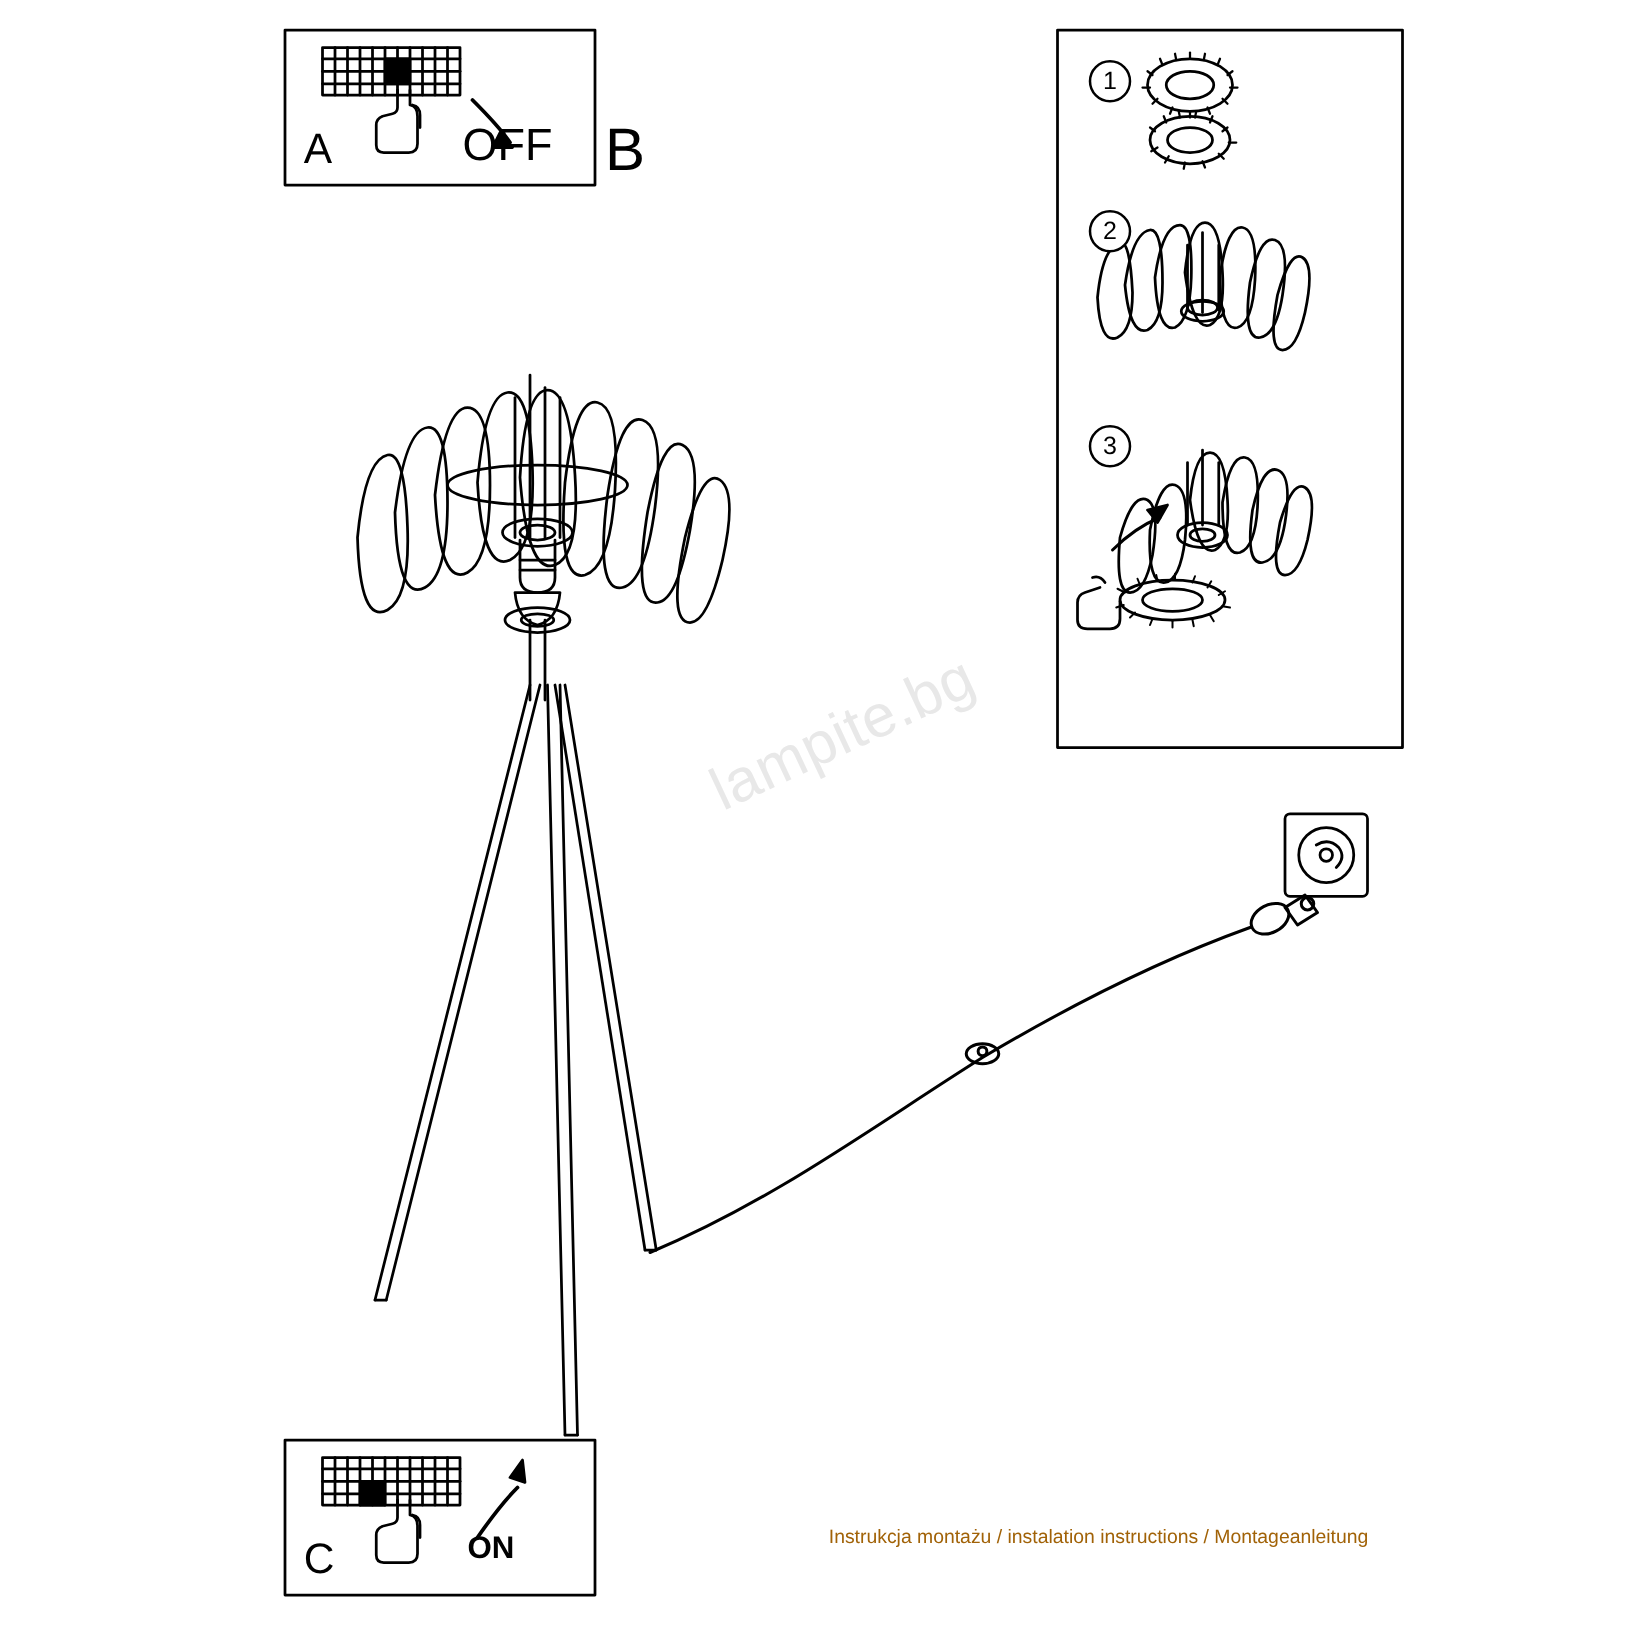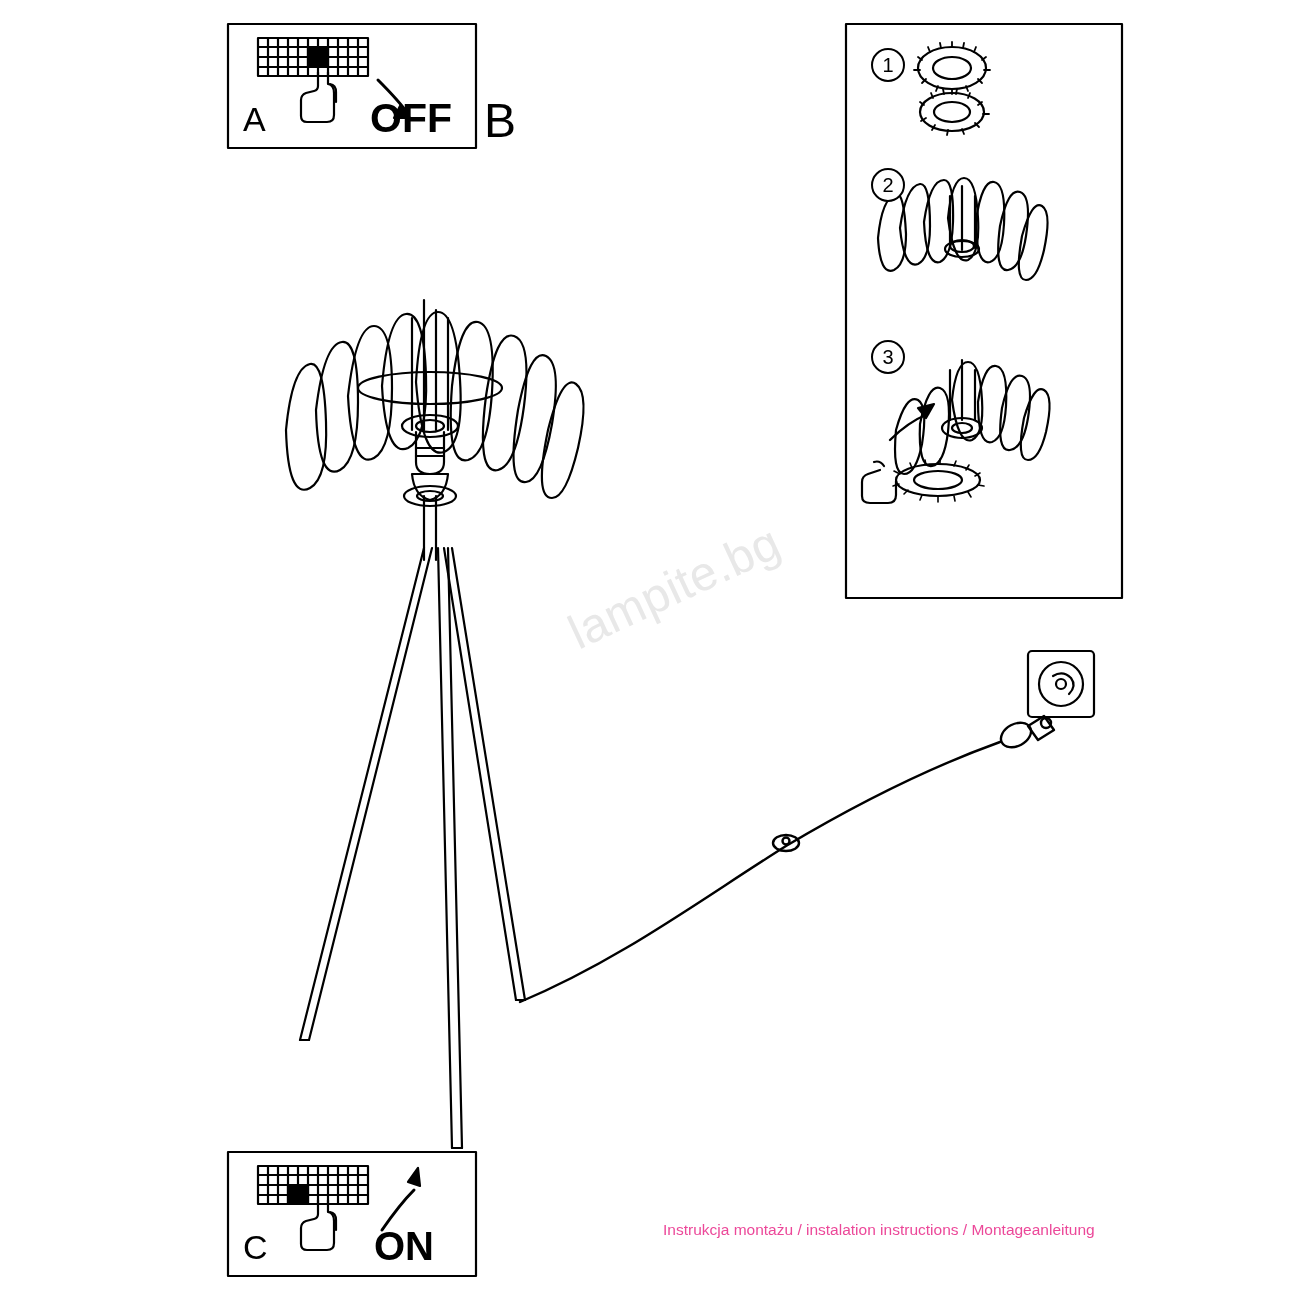--- a/index.html
+++ b/index.html
@@ -25,44 +25,44 @@
     left: 0; top: 0;
     width: 1300px;
     height: 1300px;
   }
   .lbl {
     position: absolute;
     color: #000;
     white-space: pre;
   }
   .lbl-A { left: 243px; top: 100px; font-size: 34px; }
-  .lbl-OFF { left: 370px; top: 95px; font-size: 41px; font-weight: bold; }
+  .lbl-OFF { left: 370px; top: 95px; font-size: 36px; font-weight: normal; }
   .lbl-B { left: 484px; top: 93px; font-size: 48px; }
   .lbl-C { left: 243px; top: 1228px; font-size: 34px; }
-  .lbl-ON { left: 374px; top: 1224px; font-size: 40px; font-weight: bold; }
+  .lbl-ON { left: 374px; top: 1224px; font-size: 25px; font-weight: bold; }
   .step-num {
     position: absolute;
     width: 30px; height: 30px;
     border: 2px solid #000;
     border-radius: 50%;
     text-align: center;
     line-height: 30px;
     font-size: 20px;
     color: #000;
     background: #fff;
   }
   .step-1 { left: 871px; top: 48px; }
   .step-2 { left: 871px; top: 168px; }
   .step-3 { left: 871px; top: 340px; }
   .footer {
     position: absolute;
     left: 663px;
     top: 1218px;
     font-size: 15.5px;
-    color: #ec4899;
+    color: #a16207;
     line-height: 1.55;
   }
   .watermark {
     position: absolute;
     left: 560px;
     top: 610px;
     font-size: 48px;
     color: #e8e8e8;
     transform: rotate(-25deg);
     transform-origin: left top;

